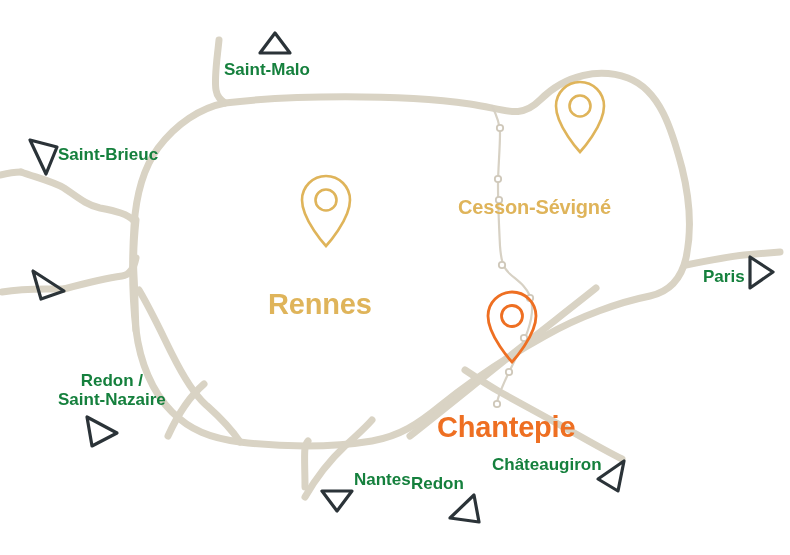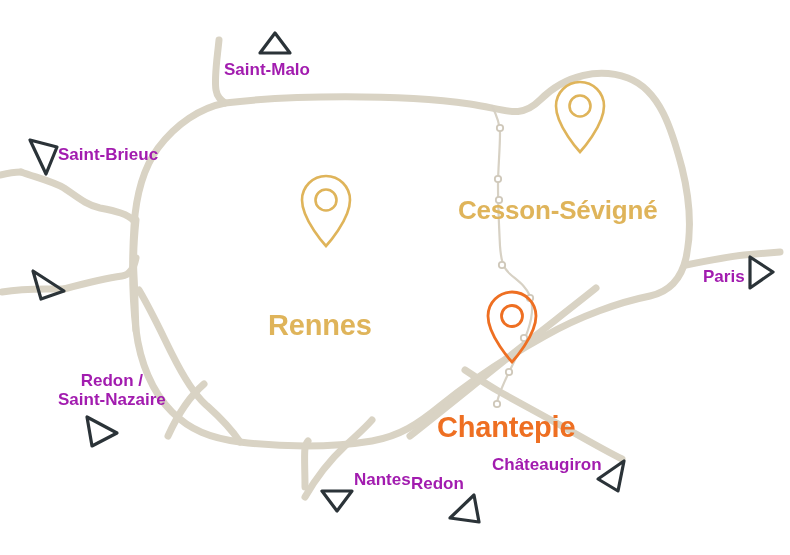--- a/index.html
+++ b/index.html
@@ -31,26 +31,26 @@
     user-select: none;
   }
   .city-label {
     font-weight: bold;
     letter-spacing: -0.2px;
   }
   .city-primary {
     font-size: 29px;
   }
   .city-secondary {
-    font-size: 26px;
+    font-size: 20px;
   }
   .gateway-label {
     font-size: 17px;
     font-weight: bold;
-    color: #a21caf;
+    color: #15803d;
   }
   .gateway-label.two-line {
     text-align: center;
   }
 </style>
 </head>
 <body>
 
 <div id="map-root">
 
@@ -168,21 +168,21 @@
       <path d="M 337 511 L 322 491 L 352 491 Z"></path>
 
       <path d="M 450 518 L 474 495 L 479 522 Z"></path>
 
       <path d="M 624 461 L 618 491 L 598 479 Z"></path>
 
       <path d="M 773 272 L 750 257 L 750 288 Z"></path>
     </g>
   </svg>
 
-  <div class="label city-label city-primary" style="left:268px; top:288px; color:#dfb45a;margin-top:21px;">Rennes</div>
+  <div class="label city-label city-primary" style="left:268px; top:288px; color:#dfb45a;">Rennes</div>
 
   <div class="label city-label city-secondary" style="left:458px; top:196px; color:#dfb45a;">Cesson-Sévigné</div>
 
   <div class="label city-label city-primary" style="left:437px; top:411px; color:#ee6f22;">Chantepie</div>
 
   <div class="label gateway-label" style="left:224px; top:60px;">Saint-Malo</div>
 
   <div class="label gateway-label" style="left:58px; top:145px;">Saint-Brieuc</div>
 
 

